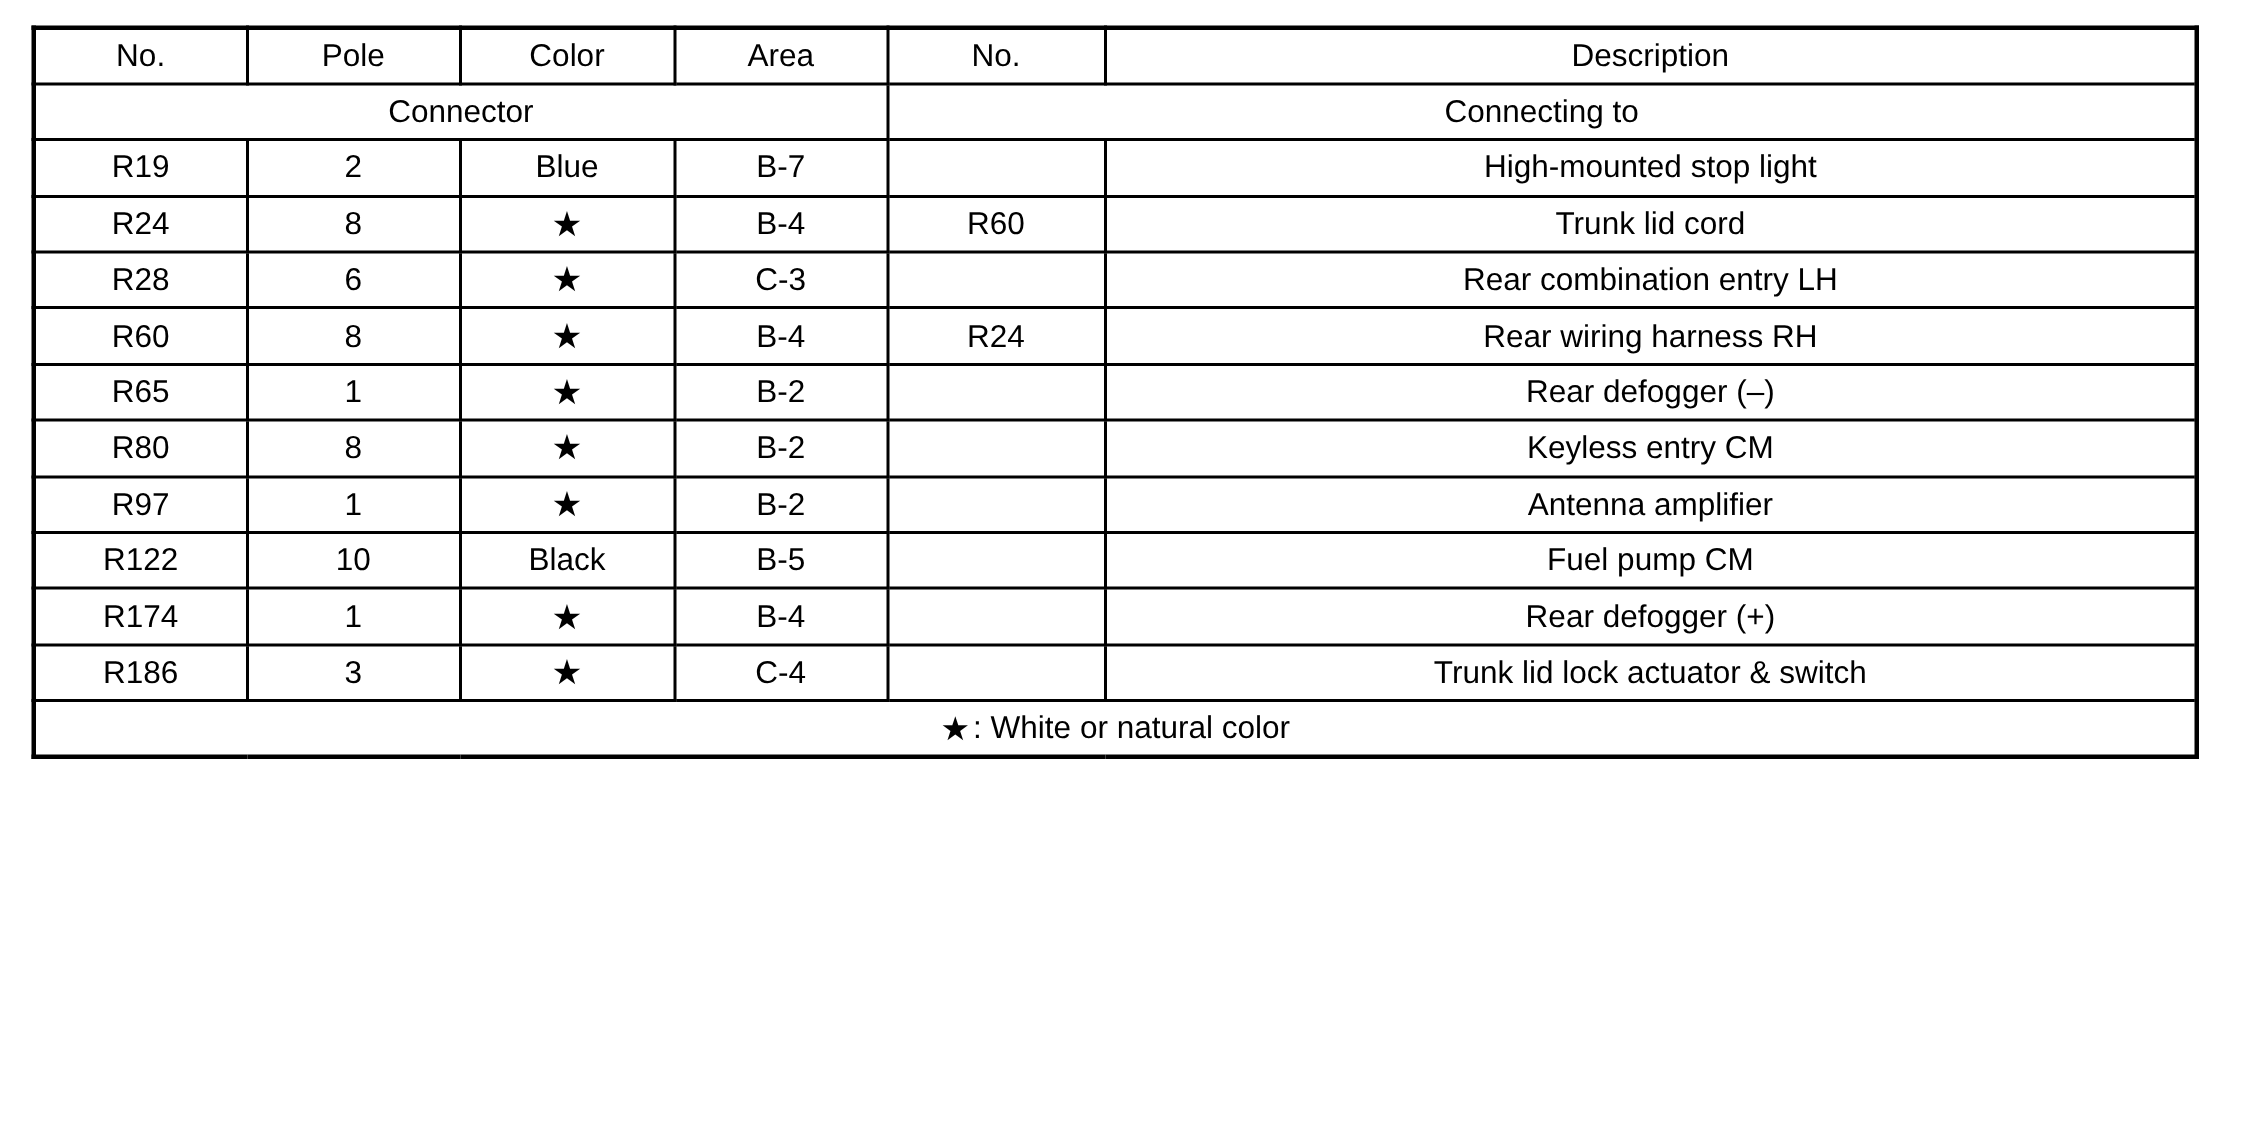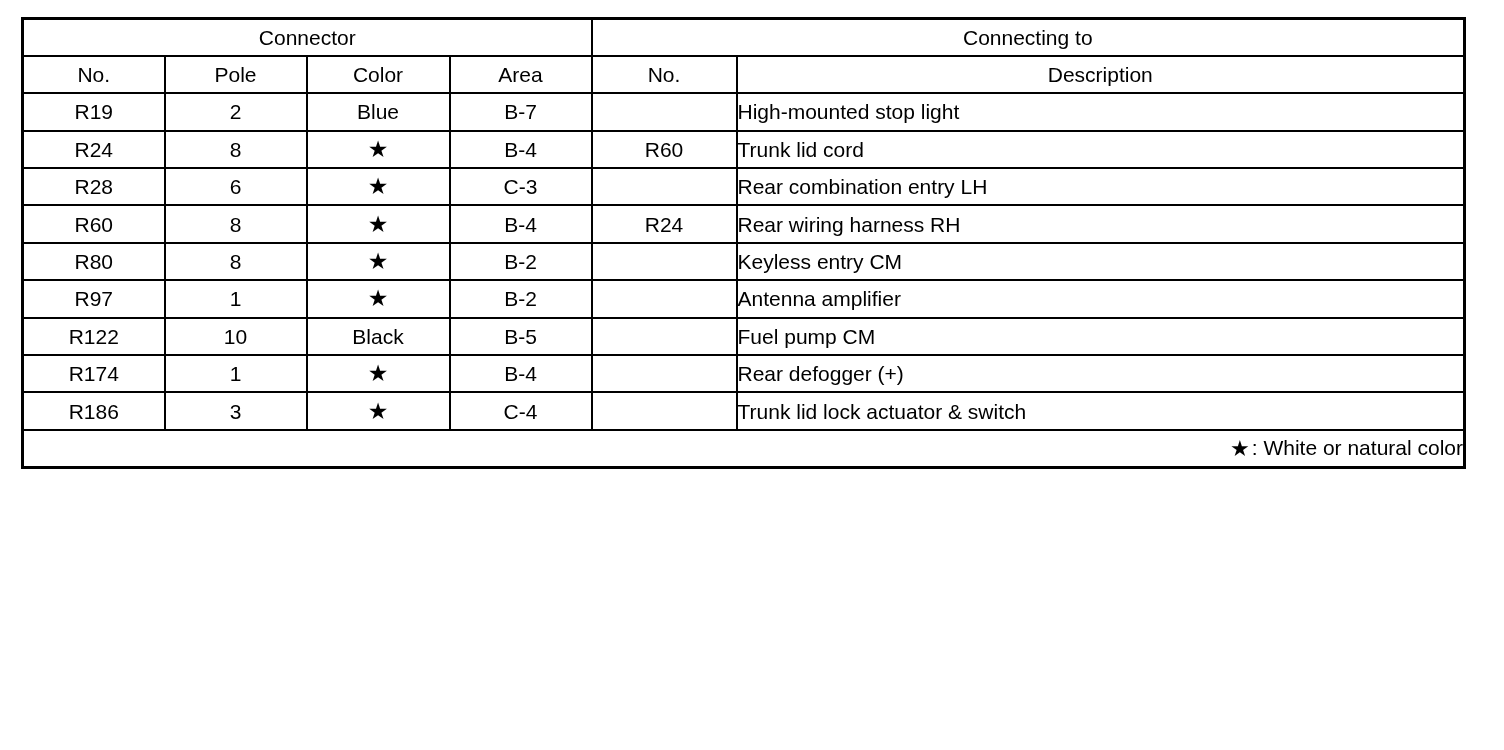--- a/index.html
+++ b/index.html
@@ -63,33 +63,33 @@
   .col-head {
     text-align: center;
     font-size: 21px;
     height: 38px;
   }
 
   .cell-center {
     text-align: center;
   }
   .cell-left {
-    text-align: left;
+    text-align: center;
     padding-left: 10px;
   }
 
   .star {
     font-size: 23px;
     line-height: 1;
     display: inline-block;
     vertical-align: -1px;
   }
 
   .footnote-cell {
-    text-align: right;
+    text-align: center;
     padding-left: 9px;
     font-size: 21px;
     height: 40px;
   }
   .footnote-cell .star {
     font-size: 22px;
     margin-right: 2px;
   }
 
   
@@ -112,31 +112,31 @@
       <colgroup>
         <col class="c-no">
         <col class="c-pole">
         <col class="c-color">
         <col class="c-area">
         <col class="c-tono">
         <col class="c-desc">
       </colgroup>
       <thead>
         <tr>
-          <th class="grp-head" colspan="4">Connector</th>
-          <th class="grp-head grp-divider-left" colspan="2">Connecting to</th>
-        </tr>
-        <tr>
           <th class="col-head">No.</th>
           <th class="col-head">Pole</th>
           <th class="col-head">Color</th>
           <th class="col-head">Area</th>
           <th class="col-head grp-divider-left">No.</th>
           <th class="col-head">Description</th>
         </tr>
+        <tr>
+          <th class="grp-head" colspan="4">Connector</th>
+          <th class="grp-head grp-divider-left" colspan="2">Connecting to</th>
+        </tr>
       </thead>
       <tbody id="table-body">
           <tr>
             <td class="cell-center">R19</td>
             <td class="cell-center">2</td>
             <td class="cell-center">Blue</td>
             <td class="cell-center">B-7</td>
             <td class="cell-center grp-divider-left"></td>
             <td class="cell-left">High-mounted stop light</td>
           </tr>
@@ -156,20 +156,28 @@
             <td class="cell-center grp-divider-left"></td>
             <td class="cell-left">Rear combination entry LH</td>
           </tr>
           <tr>
             <td class="cell-center">R60</td>
             <td class="cell-center">8</td>
             <td class="cell-center"><span class="star">★</span></td>
             <td class="cell-center">B-4</td>
             <td class="cell-center grp-divider-left">R24</td>
             <td class="cell-left">Rear wiring harness RH</td>
+          </tr>
+          <tr>
+            <td class="cell-center">R65</td>
+            <td class="cell-center">1</td>
+            <td class="cell-center"><span class="star">★</span></td>
+            <td class="cell-center">B-2</td>
+            <td class="cell-center grp-divider-left"></td>
+            <td class="cell-left">Rear defogger (–)</td>
           </tr>
           <tr>
             <td class="cell-center">R80</td>
             <td class="cell-center">8</td>
             <td class="cell-center"><span class="star">★</span></td>
             <td class="cell-center">B-2</td>
             <td class="cell-center grp-divider-left"></td>
             <td class="cell-left">Keyless entry CM</td>
           </tr>
           <tr>

